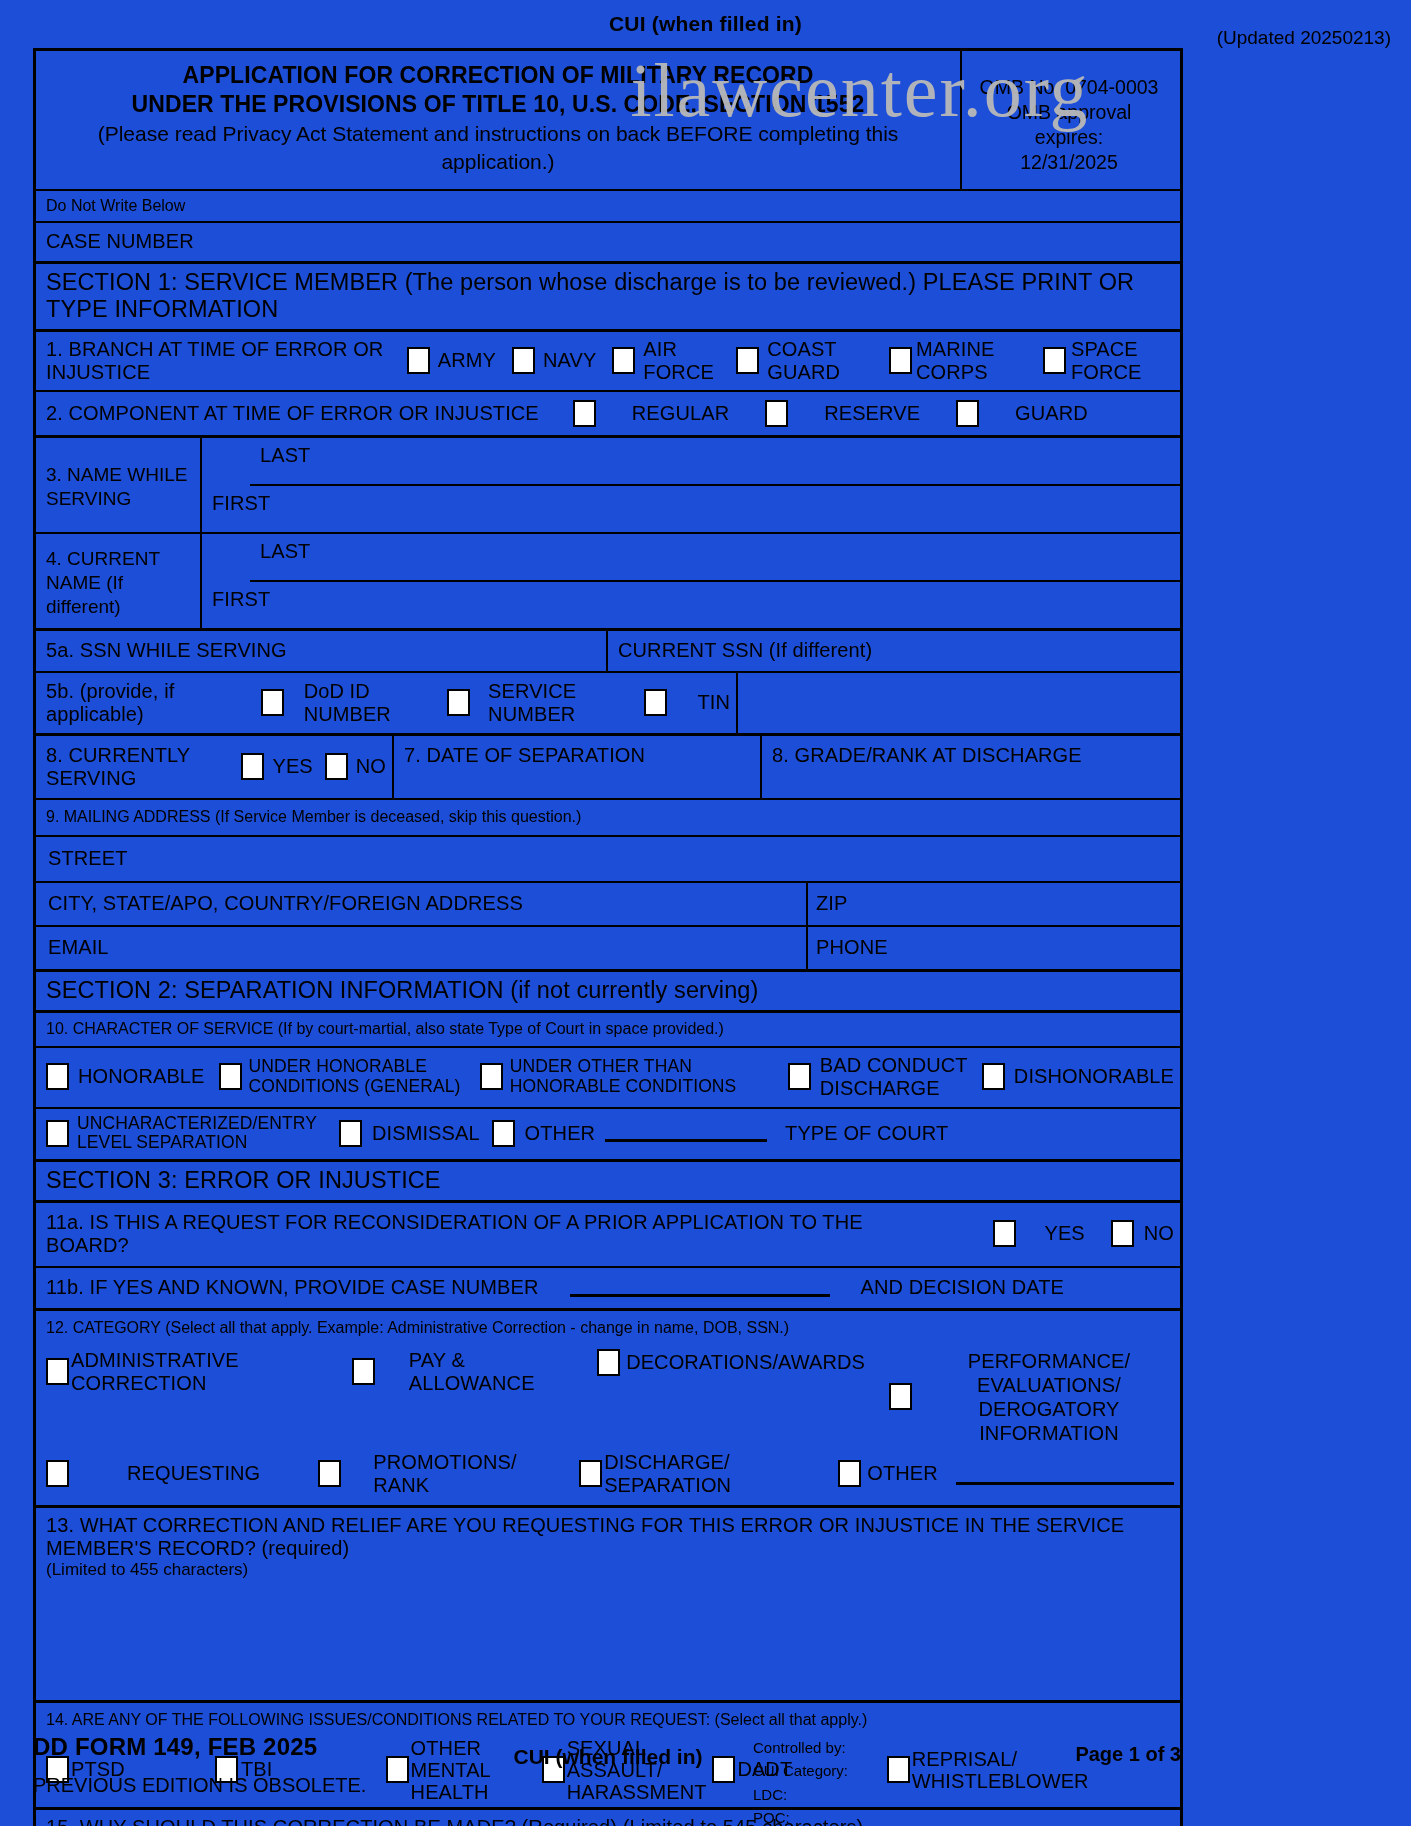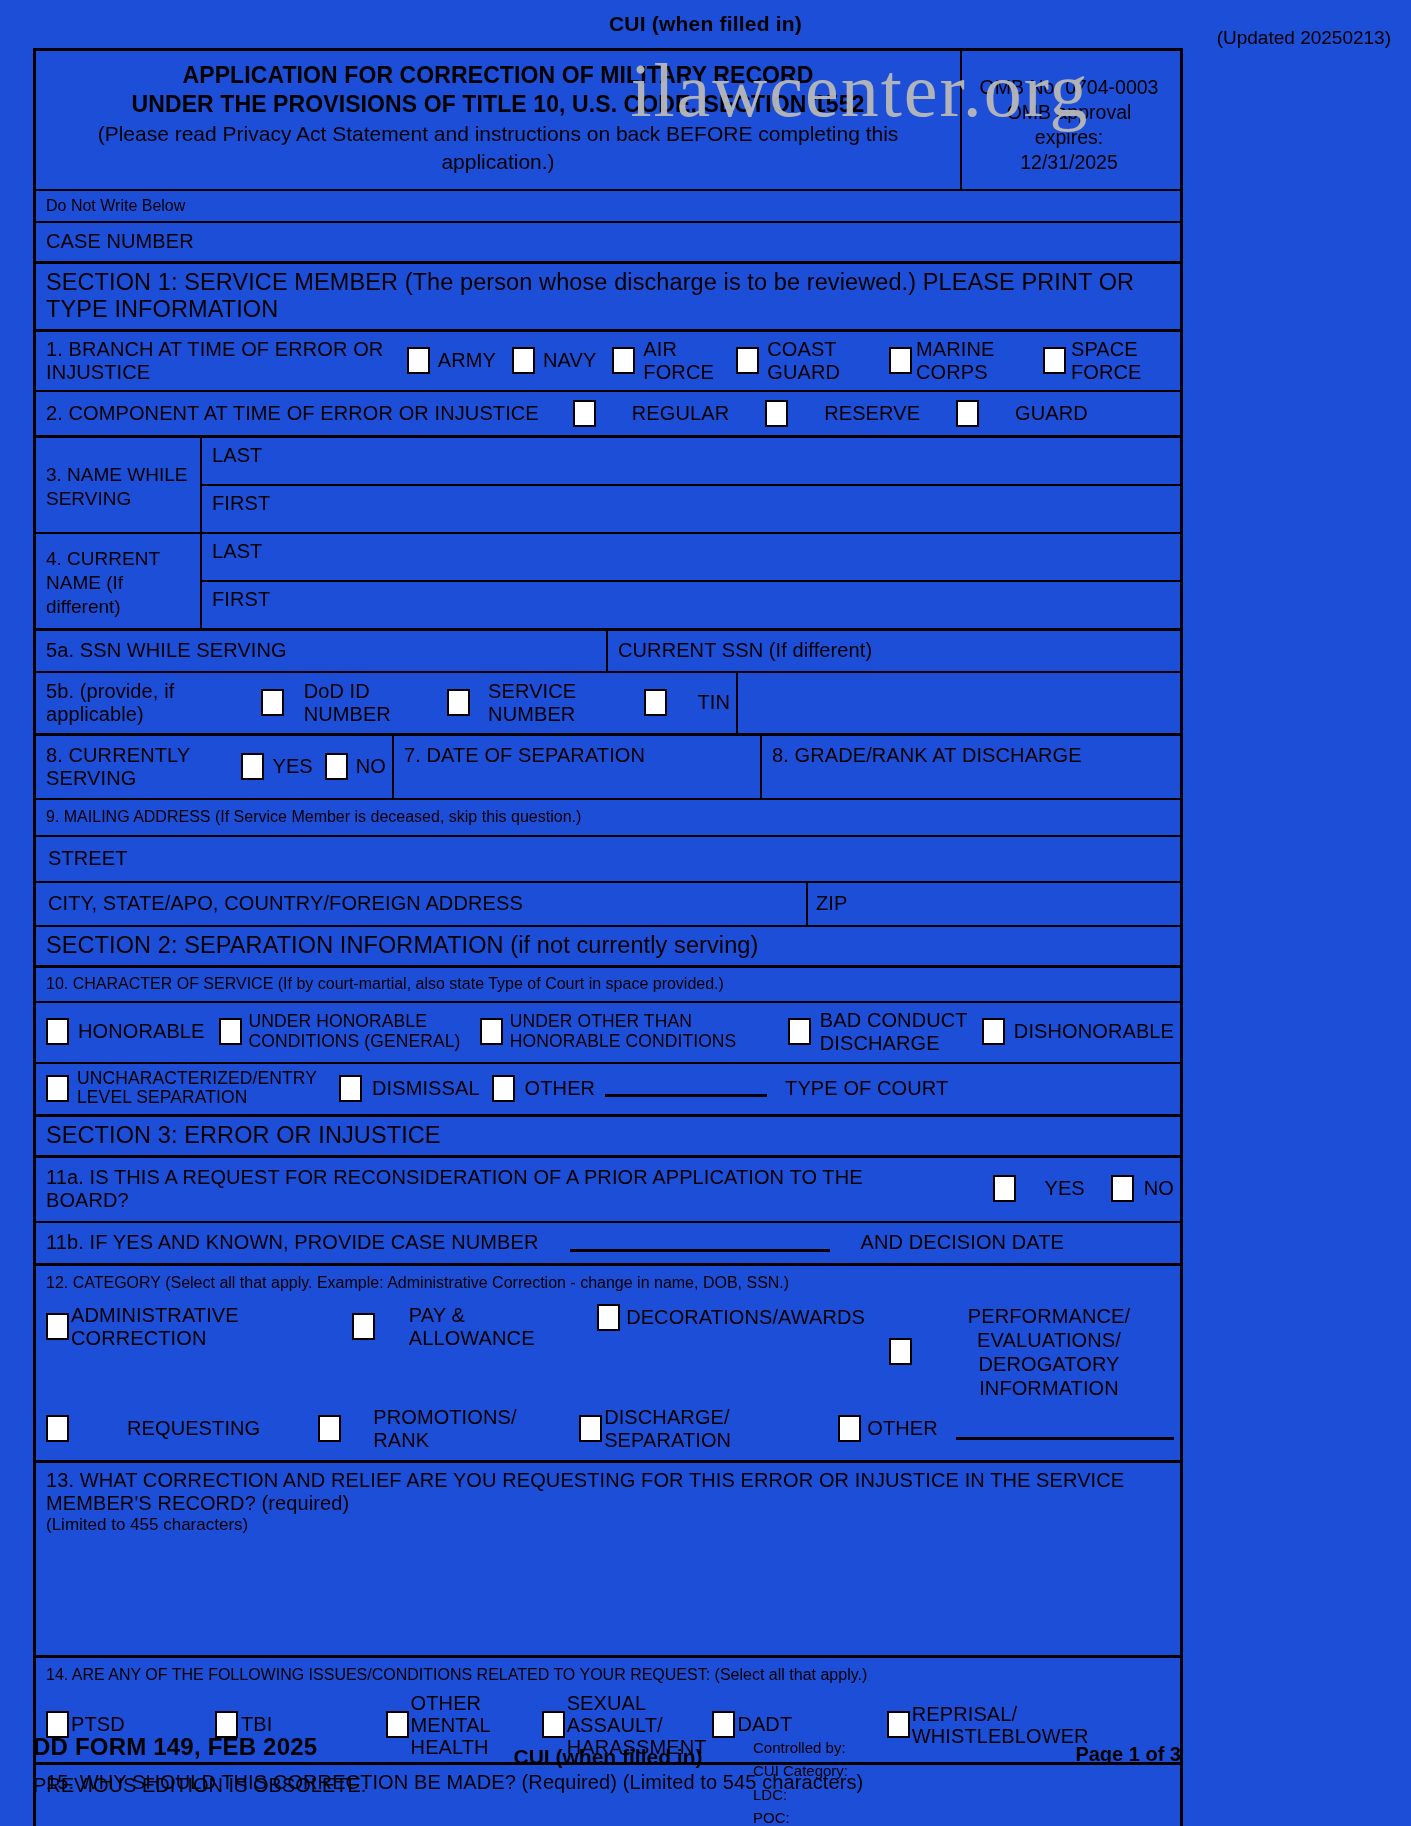--- a/index.html
+++ b/index.html
@@ -148,21 +148,21 @@
     line-height: 1.25;
     padding: 8px 6px 4px 10px;
     display: flex;
     align-items: center;
   }
   .subrows { flex: 1; }
   .subrow {
     padding: 6px 8px 6px 10px;
     font-size: 20px;
   }
-  .subrow.divider { border-bottom: 2px solid #000; }
+  .subrow.divider { border-bottom: 2px solid #000; margin-left: 48px; }
 
   
   .footer {
     position: absolute;
     left: 33px;
     top: 1733px;
     width: 1150px;
     display: flex;
     align-items: flex-start;
   }
@@ -374,20 +374,28 @@
 
     <div class="row">
       <div class="cell" style="flex:0 0 770px;padding:9px 8px 10px 12px;">
         <span class="lbl">CITY, STATE/APO, COUNTRY/FOREIGN ADDRESS</span>
       </div>
       <div class="cell bordered-l" style="padding:9px 8px 10px 8px;">
         <span class="lbl">ZIP</span>
       </div>
     </div>
 
+    <div class="row" style="border-bottom:3px solid #000;">
+      <div class="cell" style="flex:0 0 770px;padding:9px 8px 10px 12px;">
+        <span class="lbl">EMAIL</span>
+      </div>
+      <div class="cell bordered-l" style="padding:9px 8px 10px 8px;">
+        <span class="lbl">PHONE</span>
+      </div>
+    </div>
 
     <div class="row" style="border-bottom:3px solid #000;">
       <div class="cell sec-title">SECTION 2: SEPARATION INFORMATION (if not currently serving)</div>
     </div>
 
     <div class="row">
       <div class="cell" style="padding:7px 8px 8px 10px;">10. CHARACTER OF SERVICE (If by court-martial, also state Type of Court in space provided.)</div>
     </div>
 
     <div class="row">

